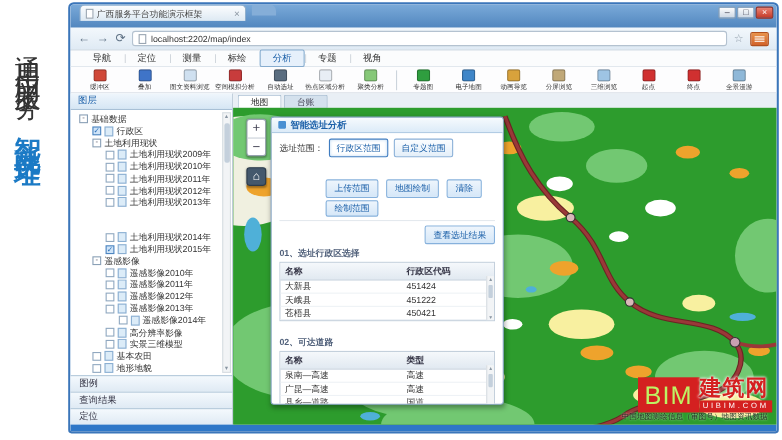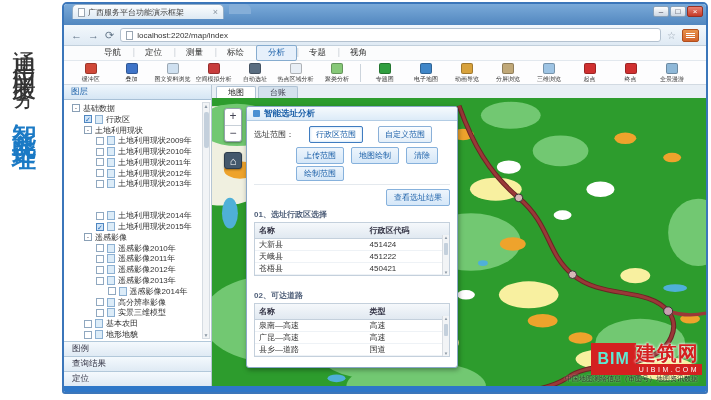--- a/index.html
+++ b/index.html
@@ -22,21 +22,21 @@
   .wbtn{width:16px;height:11px;font-size:8px;line-height:10px;text-align:center;background:linear-gradient(#fdfdfd,#ccd7e3);border:1px solid #87a0b9;border-radius:2px;color:#334}
   .wbtn.close{background:linear-gradient(#ea8272,#c43a28);color:#fff;border-color:#963024}
 
   .addressbar{height:21px;background:linear-gradient(#f3f8fc,#dfeaf4);border-bottom:1px solid #c2d0dc;display:flex;align-items:center;gap:6px;padding:0 7px;flex:none}
   .navg{color:#5f7285;font-size:11px;line-height:11px}
   .urlbox{flex:1;height:14px;background:#fff;border:1px solid #b4c2d0;border-radius:3px;display:flex;align-items:center;gap:4px;padding:0 5px;font-size:8px;color:#333}
   .star{color:#9aa6b2;font-size:10px}
   .menu-btn{width:17px;height:13px;background:linear-gradient(#e8934c,#d2622a);border:1px solid #b04f1e;border-radius:2px;display:flex;flex-direction:column;justify-content:center;align-items:center;gap:1px}
   .menu-btn i{width:9px;height:1px;background:#fff}
 
-  .menubar{height:15px;display:flex;align-items:center;padding:0 28px;font-size:8.5px;background:#fbfcfd;border-bottom:1px solid #e2e8ee;flex:none}
+  .menubar{height:15px;display:flex;align-items:center;padding:0 8px;font-size:8.5px;background:#fbfcfd;border-bottom:1px solid #e2e8ee;flex:none}
   .mtab{padding:1px 11px;position:relative;border:1px solid transparent}
   .mtab:not(:last-child)::after{content:"|";color:#c6cdd4;position:absolute;right:-3px;top:1px}
   .mtab.active{background:#e6f0fb;border-color:#86accf;border-radius:2px;color:#1a5fa8}
 
   .toolbar{height:24px;display:flex;align-items:flex-start;padding:2px 2px 0 6px;background:#fdfdfe;border-bottom:1px solid #d2dae2;flex:none}
   .titem{width:41px;display:flex;flex-direction:column;align-items:center;flex:none}
   .ticon{width:12px;height:11px;border-radius:2px;border:1px solid rgba(0,0,0,.25)}
   .tlabel{font-size:6.5px;color:#333;white-space:nowrap;margin-top:1px;transform:scale(.92)}
   .tsep{width:1px;height:18px;background:#ccd4dc;margin:1px 3px 0;flex:none}
 
@@ -71,41 +71,41 @@
   .zoomctl{position:absolute;left:12px;top:10px;width:18px;background:#fff;border:1px solid #96a2ae;border-radius:3px;box-shadow:0 1px 2px rgba(0,0,0,.35);overflow:hidden}
   .zbtn{height:16px;line-height:15px;text-align:center;font-size:12px;color:#445}
   .zbtn+.zbtn{border-top:1px solid #c8d0d8}
   .homebtn{position:absolute;left:12px;top:54px;width:18px;height:17px;background:#44586c;border:1px solid #2c3c4c;border-radius:3px;color:#fff;font-size:11px;line-height:16px;text-align:center;box-shadow:0 1px 2px rgba(0,0,0,.35)}
 
   
   .dlg{position:absolute;left:34px;top:8px;width:212px;height:262px;background:#fff;border:1px solid #8aa8c8;border-radius:3px;box-shadow:1px 2px 5px rgba(0,0,0,.35);display:flex;flex-direction:column;font-size:8px;overflow:hidden}
   .dlg-title{height:14px;flex:none;background:linear-gradient(#f6fafd,#dcebf8);border-bottom:1px solid #b2cce4;display:flex;align-items:center;gap:4px;padding:0 6px;color:#1a5fa8;font-weight:bold;font-size:8.5px}
   .dicon{width:7px;height:7px;background:#4a90d2;border-radius:1px}
   .dlg-body{flex:1;padding:5px 7px 0;overflow:hidden}
-  .range-row{display:flex;align-items:center;gap:15px;margin-bottom:4px}
+  .range-row{display:flex;align-items:center;gap:5px;margin-bottom:20px}
   .toggle{padding:2px 6px;border:1px solid #8ab0d8;background:linear-gradient(#fbfdff,#e4eff9);border-radius:2px;color:#1a5fa8}
   .toggle.active{background:#fff;border-color:#3f7cc0;box-shadow:inset 0 0 3px #b8d6f2}
   .btns-row{display:flex;gap:7px;margin:0 0 4px 42px}
   .sbtn{padding:2px 7px;border:1px solid #86b1dc;background:linear-gradient(#eef5fc,#d5e7f8);border-radius:2px;color:#1a5fa8}
   .draw-row{margin:0 0 5px 42px}
   .submit-row{display:flex;justify-content:flex-end;border-top:1px solid #e4e9ee;padding-top:4px;margin-bottom:3px}
   .sec-title{font-size:8px;color:#50607a;font-weight:bold;margin:3px 0 2px}
   .tbl{border:1px solid #c4d0dc;position:relative;margin-bottom:14px}
   .thead{display:flex;background:linear-gradient(#f5f8fb,#e1e9f1);border-bottom:1px solid #c4d0dc;font-weight:bold;color:#334}
   .thead span,.trw span{padding:2px 4px;white-space:nowrap;overflow:hidden}
   .c1{width:57%}.c2{width:43%}
   .trw{display:flex;border-bottom:1px solid #eef2f6;height:12px;align-items:center}
   .trw:last-child{border-bottom:none}
   .tbl-sb{position:absolute;top:12px;right:0;bottom:0;width:7px;background:#f2f4f6;border-left:1px solid #d8dde2;display:flex;flex-direction:column;justify-content:space-between;align-items:center;font-size:4.5px;color:#8a96a2}
   .tbl-sb .th{position:absolute;top:8px;left:1px;width:4px;height:12px;background:#c4d0dc;border-radius:1px}
 
   
   .attrib{position:absolute;right:8px;bottom:2px;font-size:7px;color:#1c2a1c;text-shadow:0 0 2px rgba(255,255,255,.8);white-space:nowrap}
   .logo{position:absolute;right:4px;bottom:11px;display:flex;height:32px;align-items:stretch}
-  .logo-bim{color:#5eead4;font-weight:bold;font-size:16px;display:flex;align-items:center;padding:0 6px;letter-spacing:1px}
+  .logo-bim{color:#bef264;font-weight:normal;font-size:23px;display:flex;align-items:center;padding:0 6px;letter-spacing:1px}
   .logo-right{display:flex;flex-direction:column;justify-content:flex-end}
   .logo-cn{font-weight:bold;font-size:20px;line-height:21px;letter-spacing:1px;text-shadow:0 0 2px #fff,0 0 3px #fff}
   .logo-site{color:#fff;font-size:7px;letter-spacing:2.5px;text-align:center;line-height:11px;padding:0 3px}
 
   .bottombar{height:6px;flex:none;background:#2e77c8}
 </style>
 </head>
 <body>
 
 <div class="banner"><span>通用应用服务：</span><span class="blue" style="color:#1b7ac5">智能选址</span></div>

